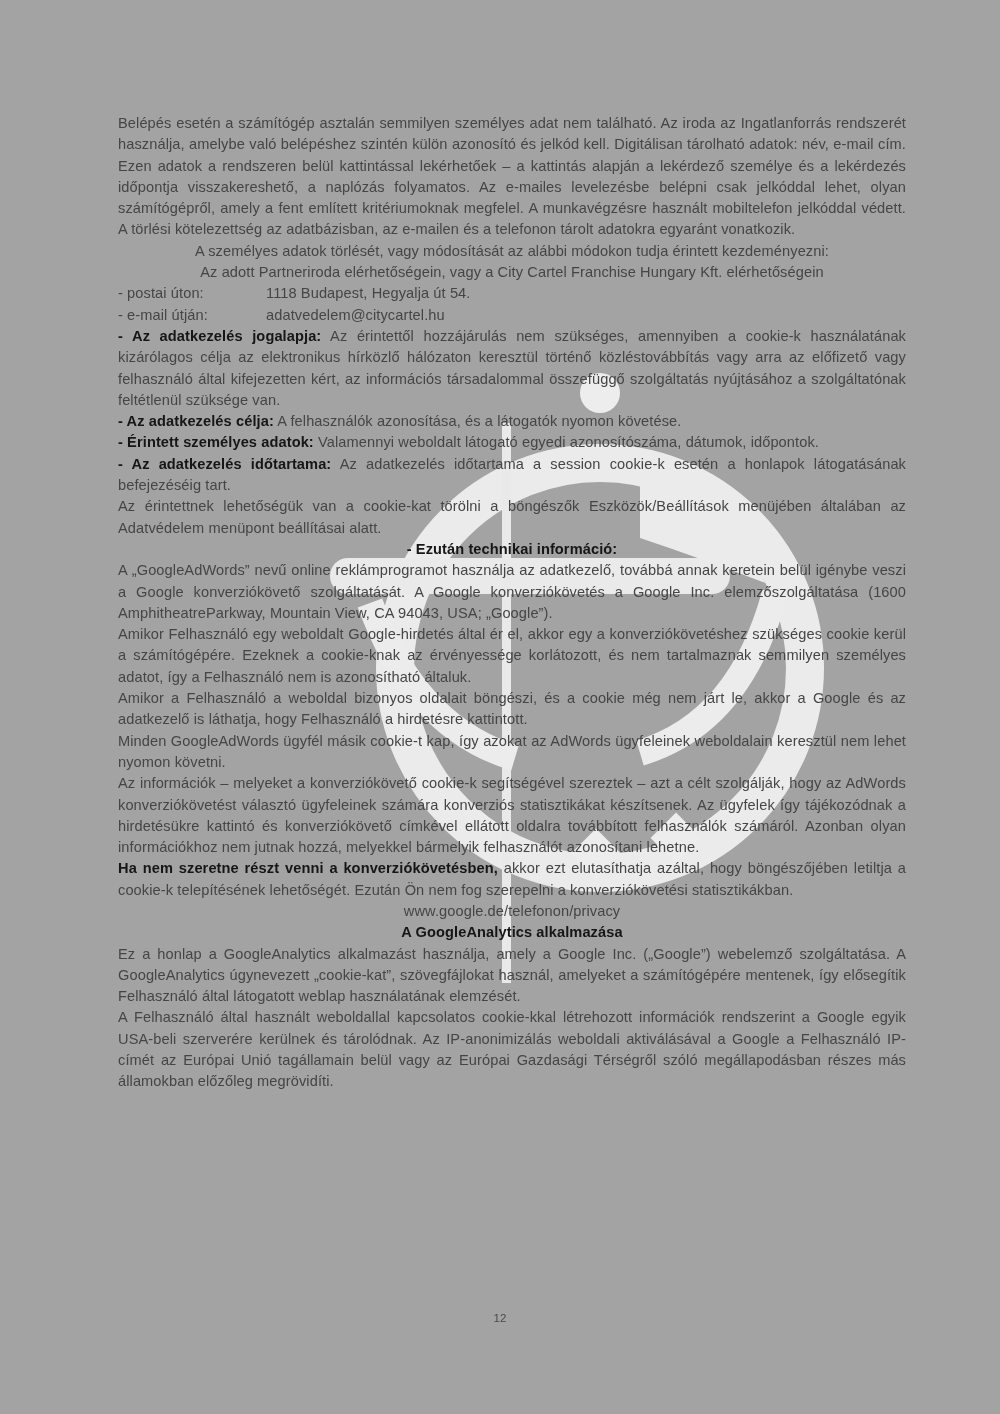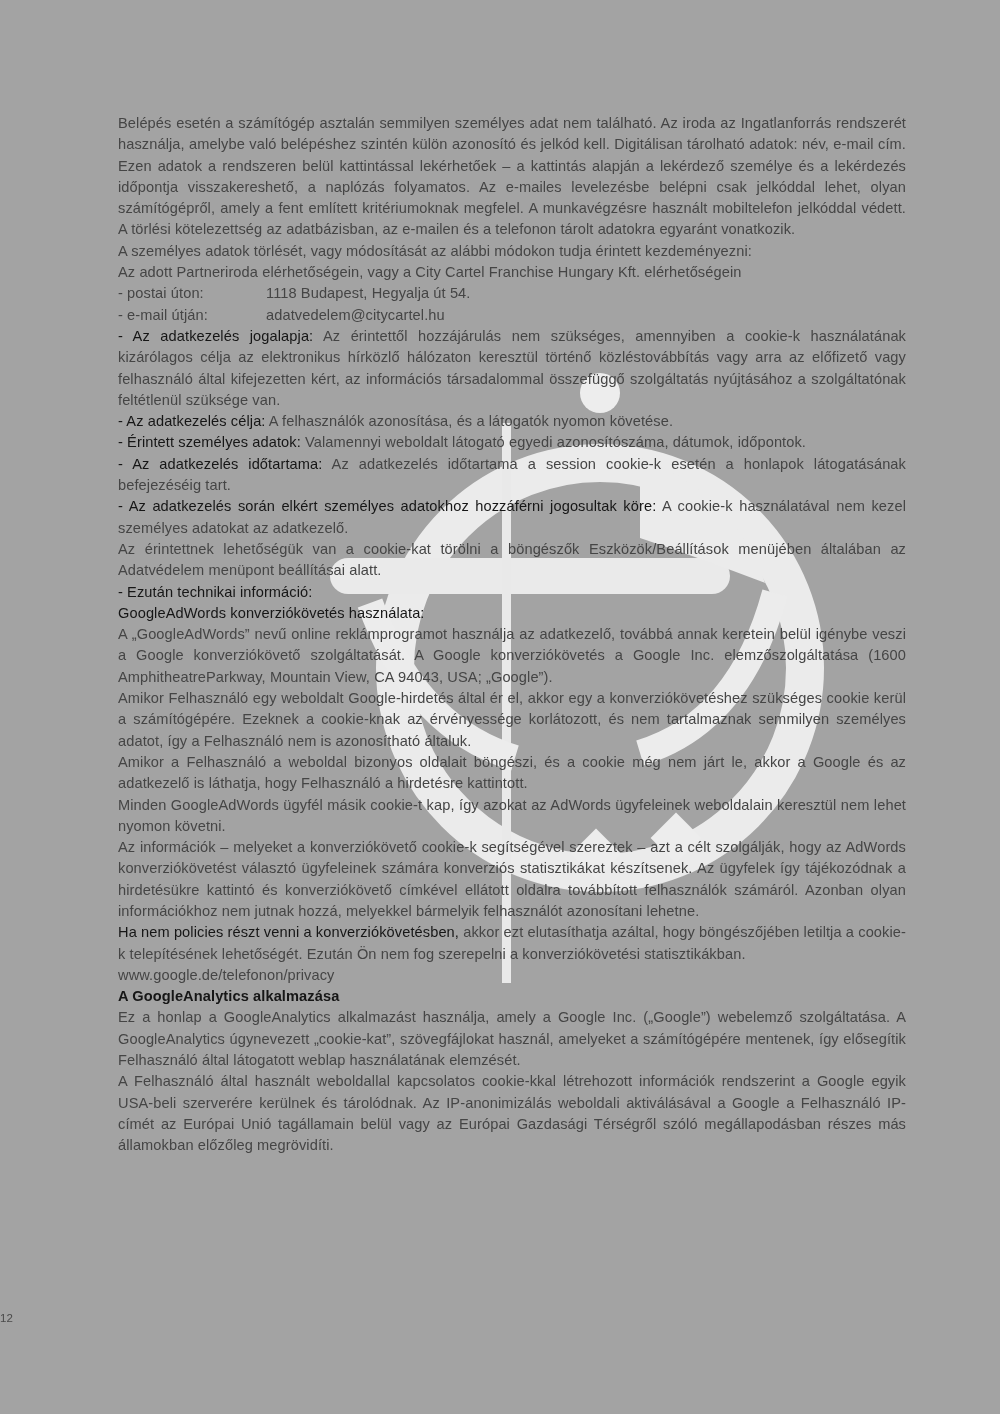--- a/index.html
+++ b/index.html
@@ -23,41 +23,42 @@
   .content {
     position: absolute;
     left: 118px;
     top: 113px;
     width: 788px;
     font-size: 14.6px;
     line-height: 21.3px;
     letter-spacing: 0.1px;
     z-index: 1;
   }
-  p { margin: 0; }
+  p { margin: 0; text-align: center; }
   .just { text-align: justify; }
-  b, .bold { font-weight: normal; color: #161616; }
+  b, .bold { font-weight: bold; color: #161616; }
   .contact-row { display: flex; }
   .contact-label { width: 148px; flex: 0 0 148px; }
   .section-heading {
     margin-top: 28px;
     font-weight: bold;
     color: #161616;
   }
   .section-number { display: inline-block; margin-right: 22px; }
   .force-just { text-align: justify; text-align-last: justify; }
   .analytics-heading {
     font-weight: bold;
     color: #161616;
   }
   .page-number {
     position: absolute;
     left: 0;
     right: 0;
     top: 1312px;
+    text-align: center;
     font-size: 11.5px;
     color: #4a4a4a;
     z-index: 1;
   }
 </style>
 </head>
 <body>
 
 <div class="page">
 
@@ -87,34 +88,32 @@
     <div class="contact-row">
       <span class="contact-label">- e-mail útján:</span>
       <span class="contact-value">adatvedelem@citycartel.hu</span>
     </div>
 
 
     <p class="just"><b>- Az adatkezelés jogalapja:</b><span> Az érintettől hozzájárulás nem szükséges, amennyiben a cookie-k használatának kizárólagos célja az elektronikus hírközlő hálózaton keresztül történő közléstovábbítás vagy arra az előfizető vagy felhasználó által kifejezetten kért, az információs társadalommal összefüggő szolgáltatás nyújtásához a szolgáltatónak feltétlenül szüksége van.</span></p>
     <p class="just"><b>- Az adatkezelés célja:</b><span> A felhasználók azonosítása, és a látogatók nyomon követése.</span></p>
     <p class="just"><b>- Érintett személyes adatok:</b><span> Valamennyi weboldalt látogató egyedi azonosítószáma, dátumok, időpontok.</span></p>
     <p class="just"><b>- Az adatkezelés időtartama:</b><span> Az adatkezelés időtartama a session cookie-k esetén a honlapok látogatásának befejezéséig tart.</span></p>
-    <p class="just"><b>- Az adatkezelés során elkért személyes adatokhoz hozzáférni jogosultak köre:</b><span> A cookie-k használatával nem kezel személyes adatokat az adatkezelő.</span></p>
 
     <p class="just">Az érintettnek lehetőségük van a cookie-kat törölni a böngészők Eszközök/Beállítások menüjében általában az Adatvédelem menüpont beállításai alatt.</p>
 
     <p class="bold">- Ezután technikai információ:</p>
-    <p class="bold">GoogleAdWords konverziókövetés használata:</p>
 
     <p class="just">A „GoogleAdWords” nevű online reklámprogramot használja az adatkezelő, továbbá annak keretein belül igénybe veszi a Google konverziókövető szolgáltatását. A Google konverziókövetés a Google Inc. elemzőszolgáltatása (1600 AmphitheatreParkway, Mountain View, CA 94043, USA; „Google”).</p>
     <p class="just">Amikor Felhasználó egy weboldalt Google-hirdetés által ér el, akkor egy a konverziókövetéshez szükséges cookie kerül a számítógépére. Ezeknek a cookie-knak az érvényessége korlátozott, és nem tartalmaznak semmilyen személyes adatot, így a Felhasználó nem is azonosítható általuk.</p>
     <p class="just">Amikor a Felhasználó a weboldal bizonyos oldalait böngészi, és a cookie még nem járt le, akkor a Google és az adatkezelő is láthatja, hogy Felhasználó a hirdetésre kattintott.</p>
     <p class="just">Minden GoogleAdWords ügyfél másik cookie-t kap, így azokat az AdWords ügyfeleinek weboldalain keresztül nem lehet nyomon követni.</p>
     <p class="just">Az információk – melyeket a konverziókövető cookie-k segítségével szereztek – azt a célt szolgálják, hogy az AdWords konverziókövetést választó ügyfeleinek számára konverziós statisztikákat készítsenek. Az ügyfelek így tájékozódnak a hirdetésükre kattintó és konverziókövető címkével ellátott oldalra továbbított felhasználók számáról. Azonban olyan információkhoz nem jutnak hozzá, melyekkel bármelyik felhasználót azonosítani lehetne.</p>
 
-    <p class="just"><b>Ha nem policies részt venni a konverziókövetésben,</b><span> akkor ezt elutasíthatja azáltal, hogy böngészőjében letiltja a cookie-k telepítésének lehetőségét. Ezután Ön nem fog szerepelni a konverziókövetési statisztikákban.</span></p>
+    <p class="just"><b>Ha nem szeretne részt venni a konverziókövetésben,</b><span> akkor ezt elutasíthatja azáltal, hogy böngészőjében letiltja a cookie-k telepítésének lehetőségét. Ezután Ön nem fog szerepelni a konverziókövetési statisztikákban.</span></p>
 
     <p>www.google.de/telefonon/privacy</p>
 
     <p class="analytics-heading">A GoogleAnalytics alkalmazása</p>
     <p class="just">Ez a honlap a GoogleAnalytics alkalmazást használja, amely a Google Inc. („Google”) webelemző szolgáltatása. A GoogleAnalytics úgynevezett „cookie-kat”, szövegfájlokat használ, amelyeket a számítógépére mentenek, így elősegítik Felhasználó által látogatott weblap használatának elemzését.</p>
     <p class="just">A Felhasználó által használt weboldallal kapcsolatos cookie-kkal létrehozott információk rendszerint a Google egyik USA-beli szerverére kerülnek és tárolódnak. Az IP-anonimizálás weboldali aktiválásával a Google a Felhasználó IP-címét az Európai Unió tagállamain belül vagy az Európai Gazdasági Térségről szóló megállapodásban részes más államokban előzőleg megrövidíti.</p>
 
   </div>
 
   <div class="page-number">12</div>

